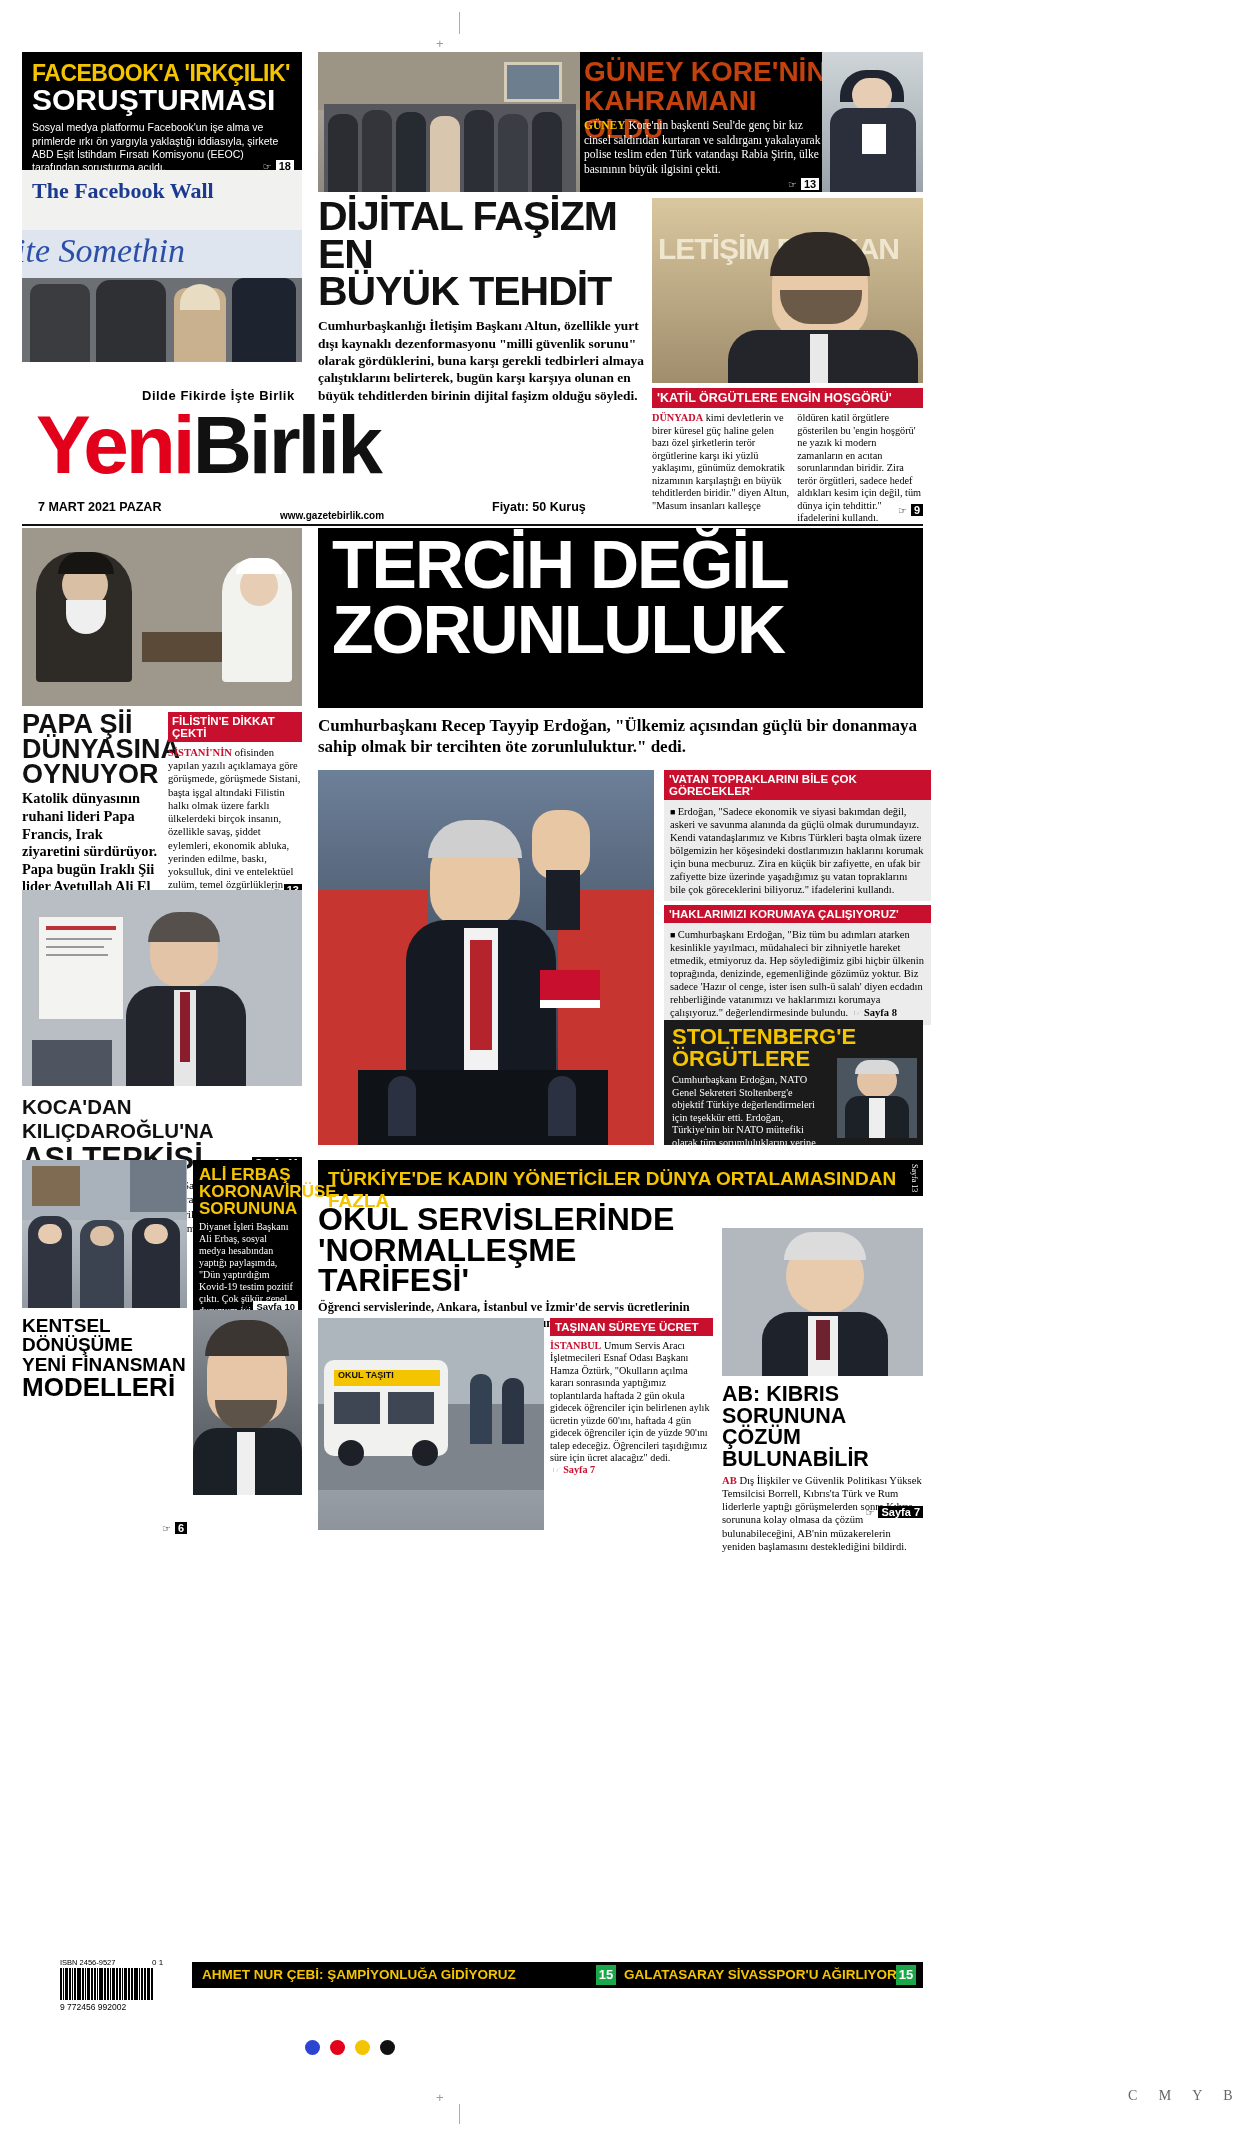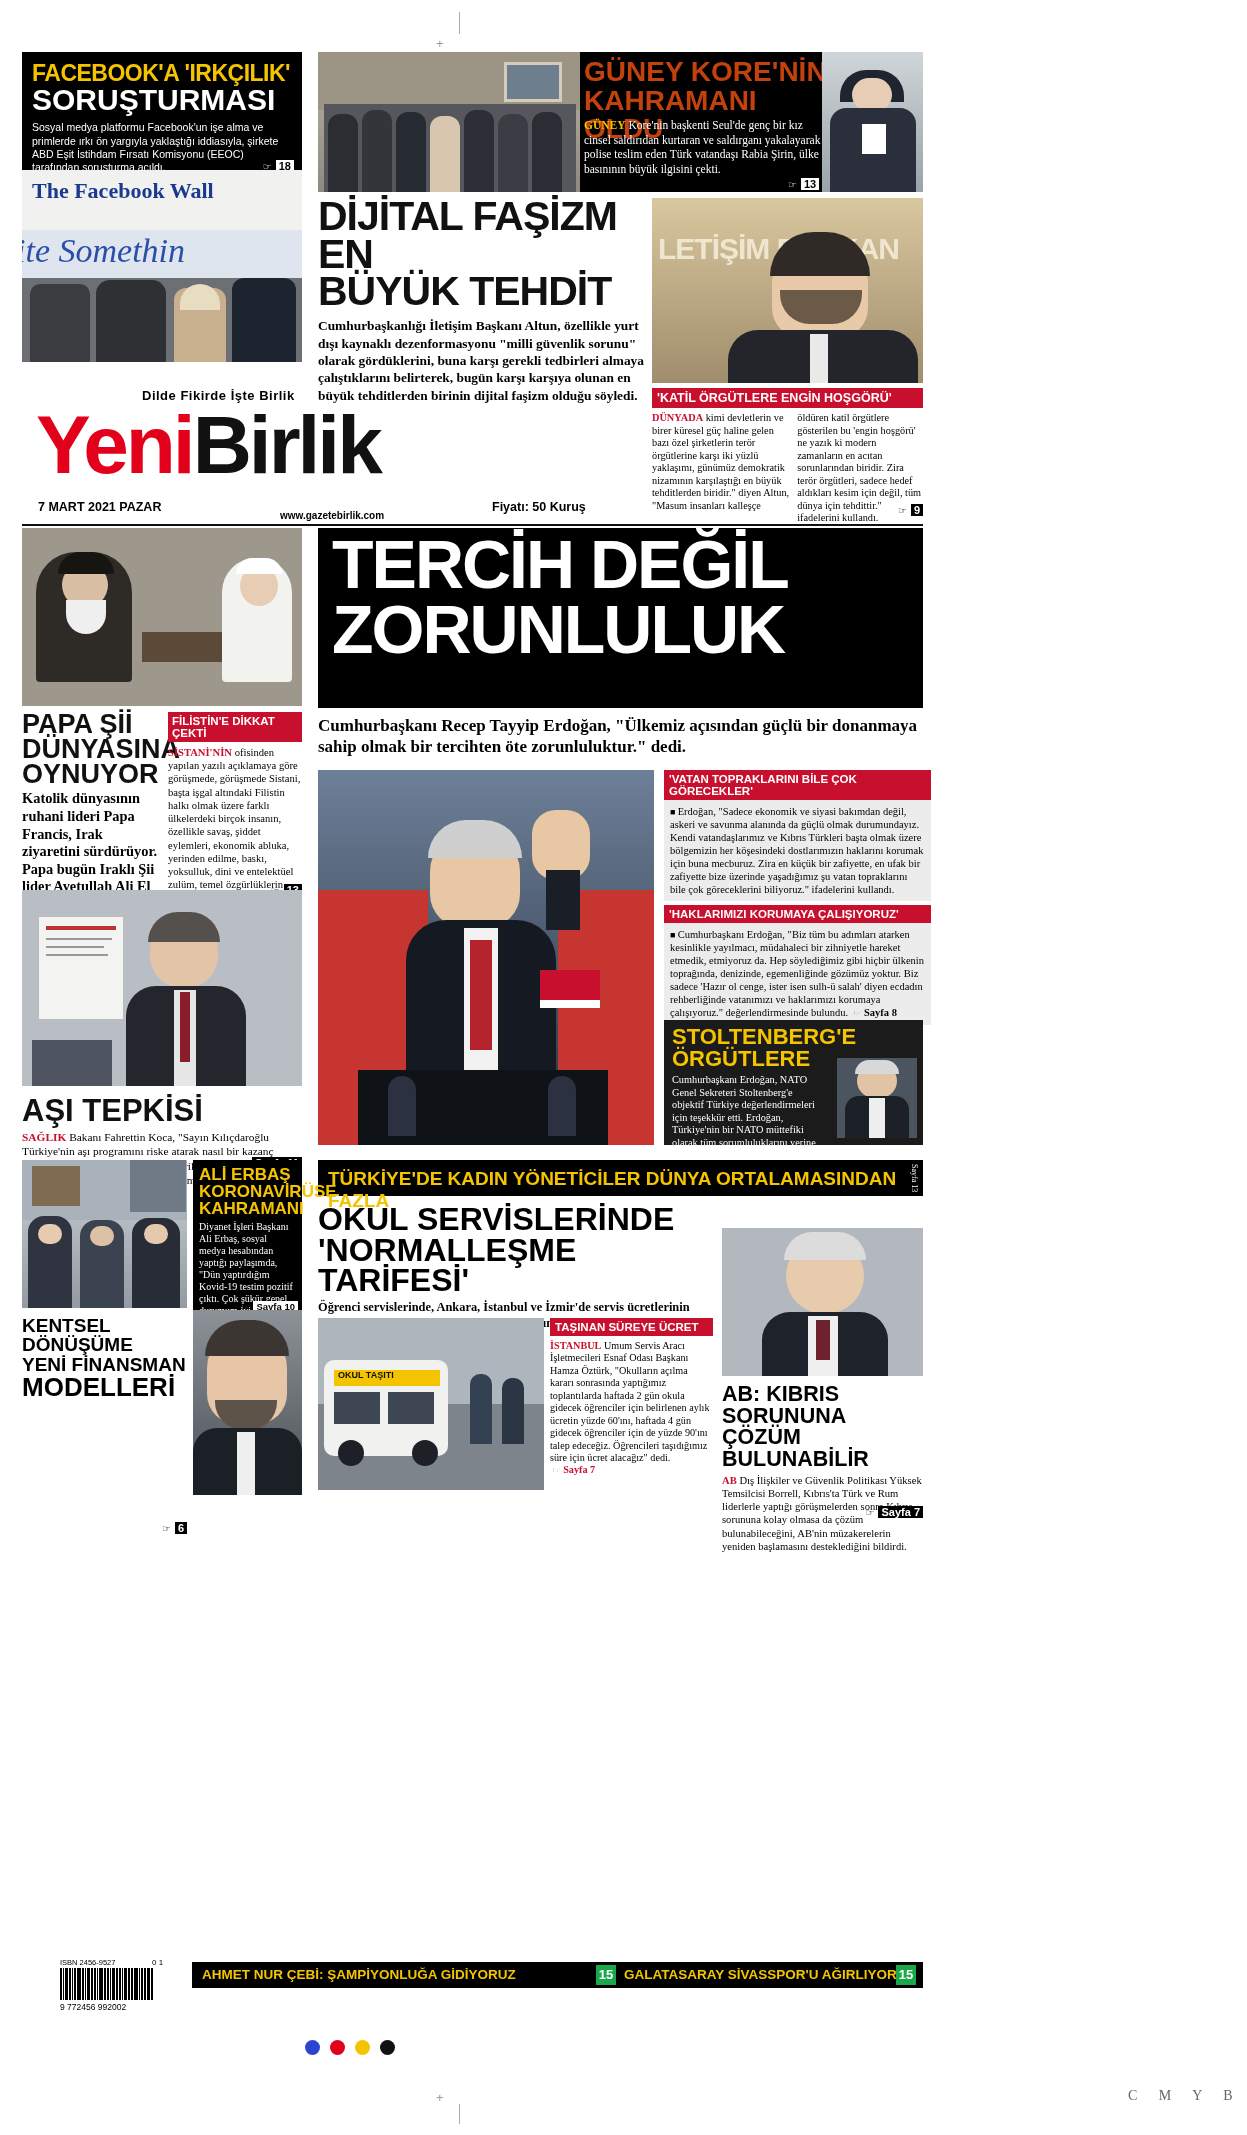--- a/index.html
+++ b/index.html
@@ -117,21 +117,21 @@
   #kentselTxt .p b { color:#c8102e; }
 
   #erbasBox { left:193px; top:1160px; width:109px; height:335px; background:#000; color:#fff;}
   #erbasBox .t { font-family:"Liberation Sans",sans-serif; font-weight:bold; font-size:17px; color:#f4c400; padding:6px 6px 0 6px; line-height:1.0;}
   #erbasBox .p { font-size:10px; line-height:1.2; padding:4px 6px; color:#fff;}
   #erbasPhoto { left:193px; top:1310px; width:109px; height:185px;}
 
   #okul { left:318px; top:1204px; width:395px;}
   #okul .h { font-family:"Liberation Sans",sans-serif; font-weight:bold; font-size:32px; line-height:0.96;}
   #okul .p { margin-top:4px; font-size:12.4px; font-weight:bold; line-height:1.24;}
-  #servisPhoto { left:318px; top:1318px; width:226px; height:172px;}
+  #servisPhoto { left:318px; top:1318px; width:226px; height:212px;}
   #tasinan { left:550px; top:1318px; width:163px;}
   #tasinan .p { margin-top:4px; font-size:10.2px; line-height:1.22;}
   #tasinan .p b { color:#c8102e;margin-top:43px;}
 
   #borrellPhoto { left:722px; top:1228px; width:201px; height:148px;}
   #abTxt { left:722px; top:1384px; width:201px;}
   #abTxt .h { font-family:"Liberation Sans",sans-serif; font-weight:bold; font-size:21.5px; line-height:1.0;}
   #abTxt .p { margin-top:4px; font-size:10.6px; line-height:1.24;}
   #abTxt .p b { color:#c8102e;}
 
@@ -301,20 +301,21 @@
     <div style="position:absolute;left:24px;top:56px;width:58px;height:2px;background:#999;"></div>
     <div style="position:absolute;left:24px;top:64px;width:62px;height:2px;background:#999;"></div>
     <div style="position:absolute;left:128px;top:28px;width:68px;height:70px;background:#e3c4a6;border-radius:32px;"></div>
     <div style="position:absolute;left:126px;top:22px;width:72px;height:30px;background:#55504c;border-radius:36px 36px 0 0;"></div>
     <div style="position:absolute;left:104px;top:96px;width:120px;height:100px;background:#23262d;border-radius:30px 30px 0 0;"></div>
     <div style="position:absolute;left:152px;top:100px;width:22px;height:96px;background:#e6e6e7;"></div>
     <div style="position:absolute;left:158px;top:102px;width:10px;height:70px;background:#8b1c2b;"></div>
     <div style="position:absolute;left:10px;top:150px;width:80px;height:46px;background:#4e5560;"></div>
   </div>
   <div class="blk" id="kocaTxt">
+    <div class="h1">KOCA'DAN KILIÇDAROĞLU'NA</div>
     <div class="h2">AŞI TEPKİSİ</div>
     <div class="p body">
       <b>SAĞLIK</b>
       <span>Bakanı Fahrettin Koca, "Sayın Kılıçdaroğlu Türkiye'nin aşı programını riske atarak nasıl bir kazanç umuyor? İlişkilerin bozulması, tedarikin zorlaşması milletin aleyhine ama siyasetin kendi lehine mi olacak?" ifadelerini kullandı.</span>
     </div>
     <div style="position:absolute;right:0;top:58px;">
       <span style="font-size:10px;">☞</span>
       <span class="pagebadge" style="background:#000;color:#fff;padding:0 3px;">Sayfa 11</span>
     </div>
   </div>
@@ -393,21 +394,21 @@
     <div style="position:absolute;right:0;top:202px;">
       <span style="font-size:10px;">☞</span>
       <span class="pagebadge" style="background:#000;color:#fff;padding:0 3px;">6</span>
     </div>
   </div>
 
   <div class="blk" id="erbasBox">
     <div class="t">
       <div>ALİ ERBAŞ</div>
       <div>KORONAVİRÜSE</div>
-      <div>KAHRAMANI</div>
+      <div>SORUNUNA</div>
     </div>
     <div class="p body">Diyanet İşleri Başkanı Ali Erbaş, sosyal medya hesabından yaptığı paylaşımda, "Dün yaptırdığım Kovid-19 testim pozitif çıktı. Çok şükür genel durumum iyi, dinleniyorum. Hafif işaretlemak naspi okur inşallah, dualarınızı bekliyorum." ifadelerini kullandı.</div>
     <div style="position:absolute;right:4px;top:136px;">
       <span style="color:#fff;font-size:9px;">☞</span>
       <span class="pagebadge" style="background:#fff;padding:0 3px;font-size:9.5px;">Sayfa 10</span>
     </div>
   </div>
   <div class="photo" id="erbasPhoto" style="background:linear-gradient(#8c9298,#4a4f56);">
     <div style="position:absolute;left:14px;top:18px;width:80px;height:96px;background:#e6c6a6;border-radius:40px 40px 30px 30px;"></div>
     <div style="position:absolute;left:12px;top:10px;width:84px;height:36px;background:#3b3631;border-radius:44px 44px 0 0;"></div>

